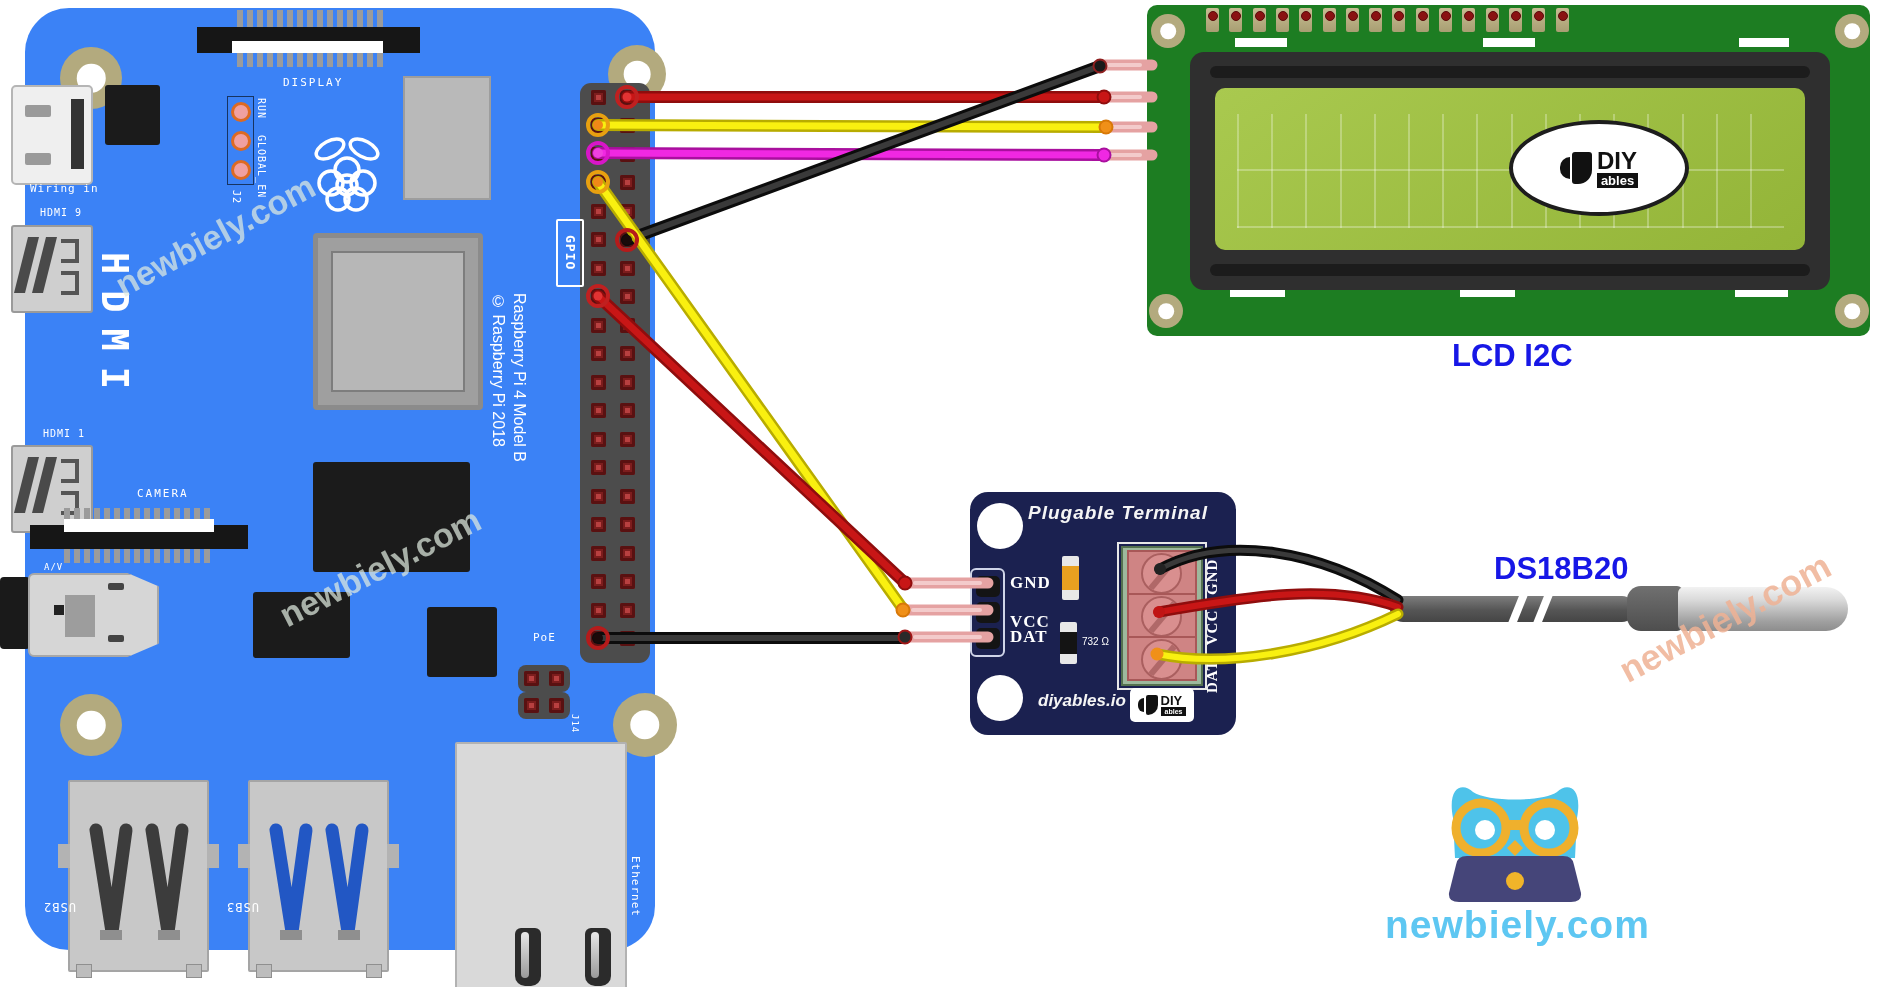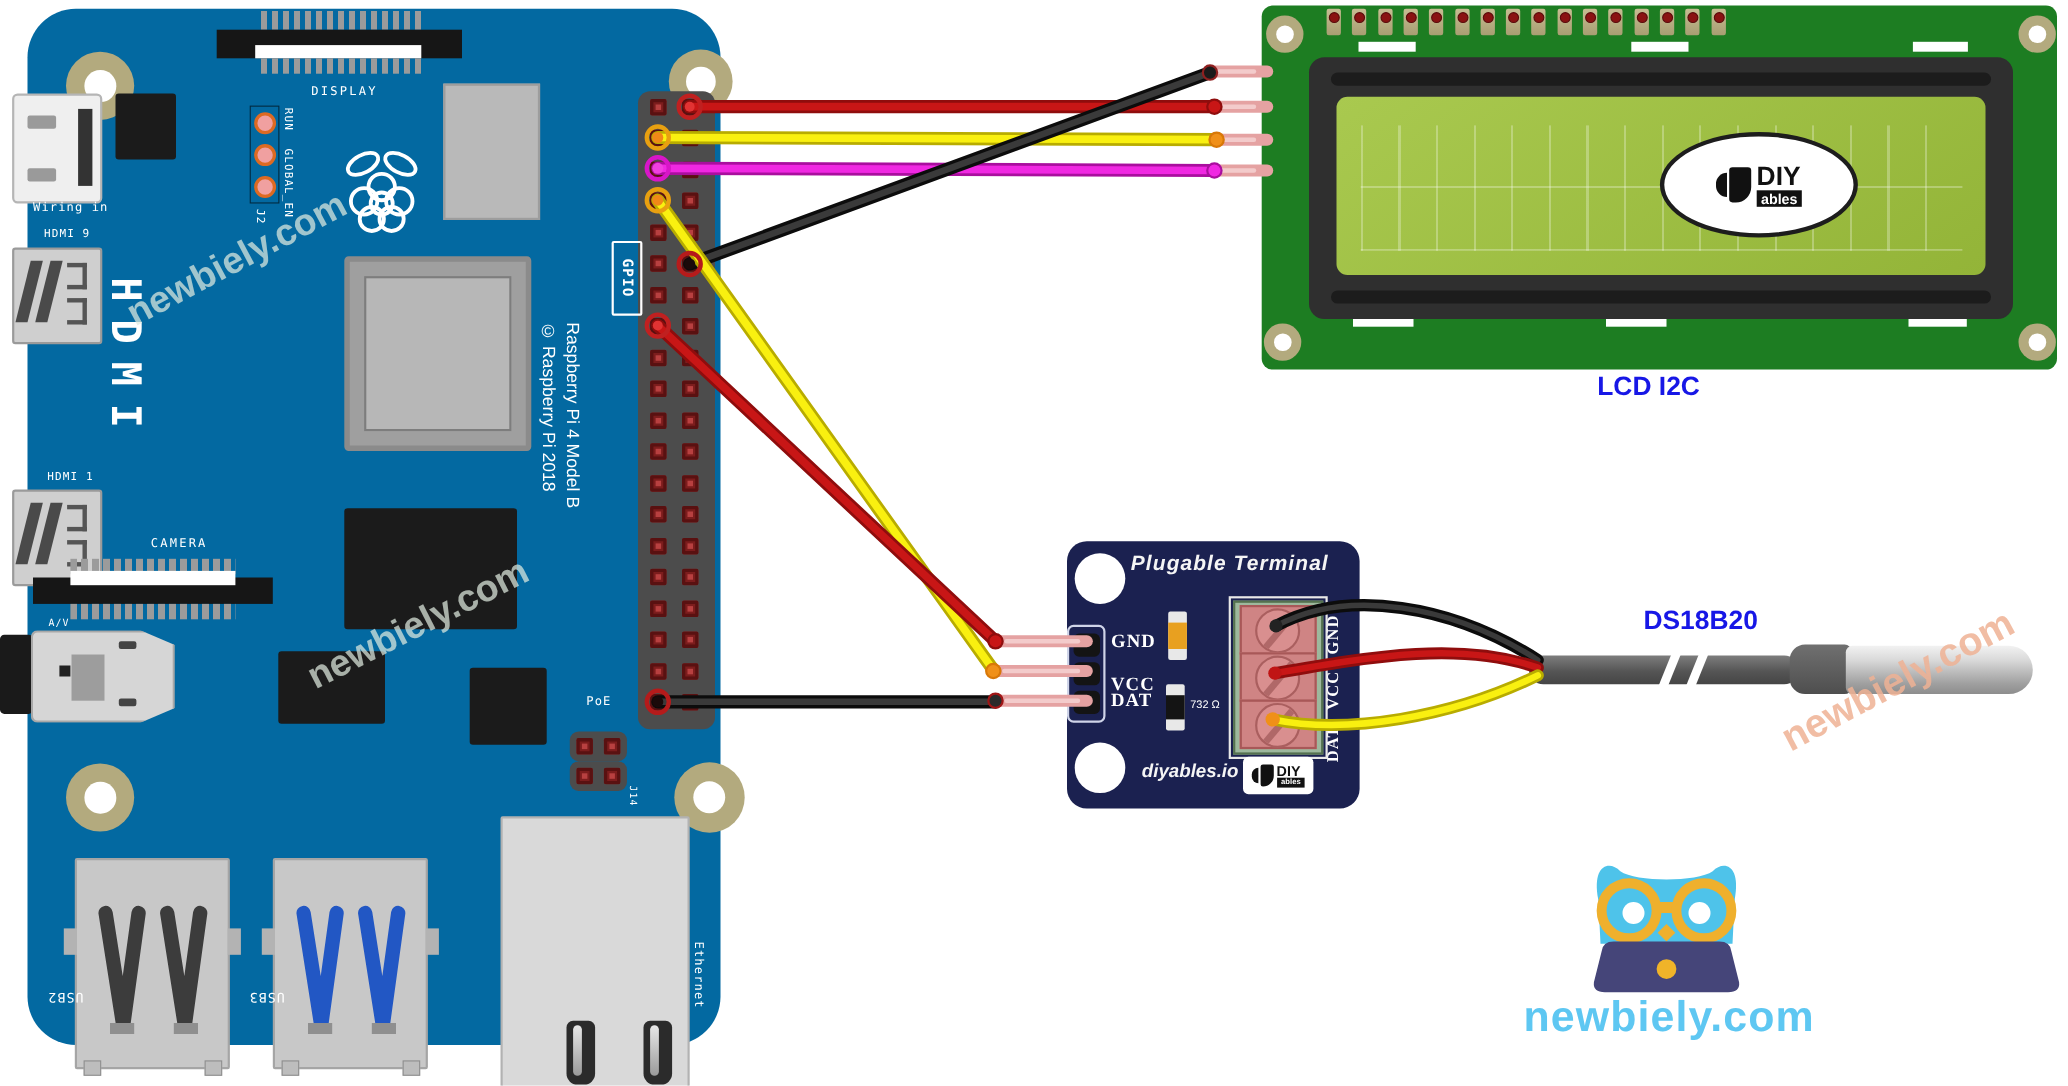--- a/index.html
+++ b/index.html
@@ -4,21 +4,21 @@
 <style>
   html,body{margin:0;padding:0;background:#fff;}
   #stage{position:relative;width:1880px;height:987px;background:#fff;overflow:hidden;
          font-family:"Liberation Sans",sans-serif;}
   .abs{position:absolute;}
   .vert{writing-mode:vertical-rl;text-orientation:mixed;}
   .hole{position:absolute;border-radius:50%;background:#b3aa7e;}
   .hole::after{content:"";position:absolute;left:50%;top:50%;transform:translate(-50%,-50%);
                width:46%;height:46%;border-radius:50%;background:#fff;}
   
-  #pi{left:25px;top:8px;width:630px;height:942px;background:#0369a1;border-radius:44px;}
+  #pi{left:25px;top:8px;width:630px;height:942px;background:#3b82f6;border-radius:44px;}
   .comb{background:repeating-linear-gradient(90deg,#9b9b9b 0 6px,transparent 6px 10px);}
   .blackbar{background:#161616;}
   .whitebar{background:#fff;}
   .silk{position:absolute;color:#fff;font-family:"DejaVu Sans Mono",monospace;letter-spacing:1px;}
   .chip{position:absolute;background:#1b1b1b;border-radius:3px;}
   .port-silver{position:absolute;background:#cfcfcf;border:2px solid #9a9a9a;border-radius:3px;}
   #proc{left:288px;top:225px;width:160px;height:167px;background:#9f9f9f;border:5px solid #8b8b8b;border-radius:4px;}
   #proc::after{content:"";position:absolute;left:13px;top:13px;right:13px;bottom:13px;background:#b7b7b7;border:2px solid #7d7d7d;}
   #gpio-header{left:555px;top:75px;width:70px;height:580px;background:#4c4c4c;border-radius:11px;}
   .rpin{position:absolute;width:15px;height:15px;background:#7c1d1d;box-shadow:inset 0 0 0 3px #591111;border-radius:2px;}
@@ -68,21 +68,21 @@
   #tvert{position:absolute;left:1204px;top:693px;width:150px;transform:rotate(-90deg);transform-origin:0 0;
          color:#fff;font-family:"Liberation Serif",serif;font-weight:700;font-size:15px;letter-spacing:1px;word-spacing:10px;}
   .mini-logo{position:absolute;background:#fff;border-radius:5px;display:flex;align-items:center;justify-content:center;gap:3px;}
   
   #cable{left:1390px;top:596px;width:245px;height:26px;border-radius:13px;background:linear-gradient(#7d7d7d,#555 55%,#454545);}
   .cut{position:absolute;top:576px;width:8px;height:56px;background:#fff;transform:rotate(22deg);}
   #ferrule{left:1627px;top:586px;width:56px;height:45px;border-radius:14px 6px 6px 14px;background:linear-gradient(#707070,#4e4e4e);}
   #probe{left:1678px;top:587px;width:170px;height:44px;border-radius:6px 22px 22px 6px;
          background:linear-gradient(#f2f2f2,#d9d9d9 30%,#a0a0a0 78%,#8d8d8d);}
   
-  .label-blue{position:absolute;font-weight:800;font-size:24px;color:#1717e6;letter-spacing:0px;}
+  .label-blue{position:absolute;font-weight:800;font-size:31px;color:#1717e6;letter-spacing:0px;}
   .wm{position:absolute;font-weight:700;font-size:34px;white-space:nowrap;transform-origin:0 50%;}
   .wm-green{color:rgba(223,234,223,0.72);}
   .wm-salmon{color:rgba(238,178,148,0.85);font-size:36px;}
   #brand-text{position:absolute;left:1385px;top:903px;width:255px;text-align:center;
               font-weight:800;font-size:39px;color:#5ec7f2;letter-spacing:1px;}
   #wires{position:absolute;left:0;top:0;pointer-events:none;}
 </style>
 </head>
 <body>
 

